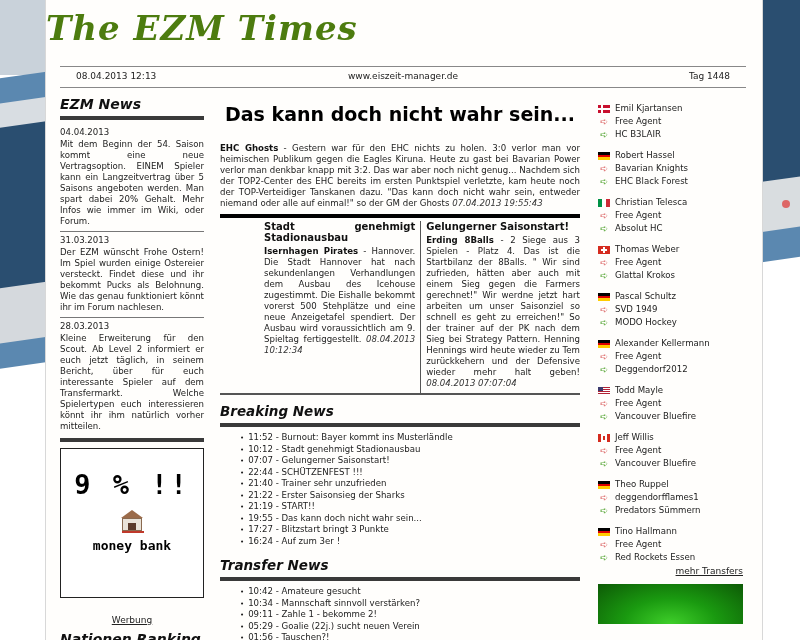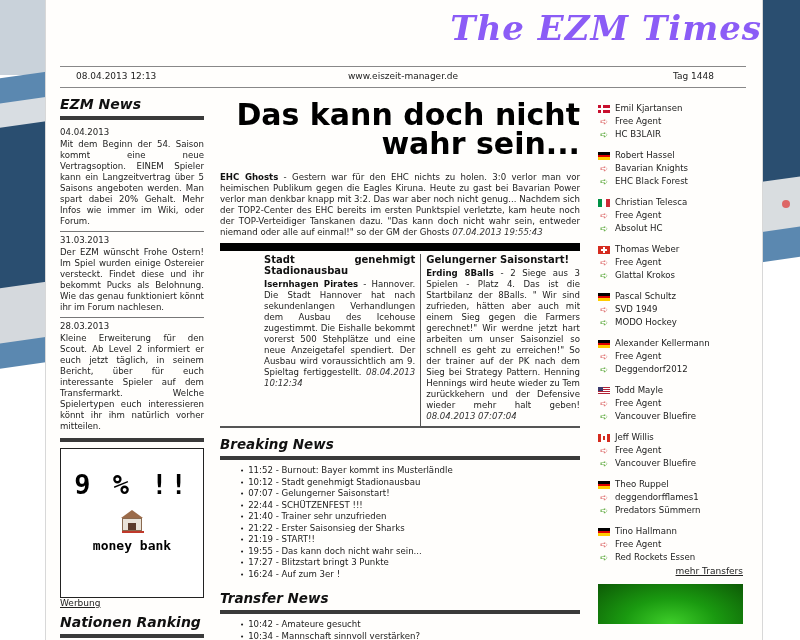--- a/index.html
+++ b/index.html
@@ -13,23 +13,23 @@
   .bg-left { position:absolute; left:0; top:0; width:46px; height:640px; background:#fff; }
   .stripe { position:absolute; left:-40px; width:130px; transform:rotate(-8deg); }
   .bg-right { position:absolute; right:0; top:0; width:38px; height:640px; background:#fff; }
   .rstripe { position:absolute; width:120px; transform:rotate(-8deg); }
 
   .page {
     position:absolute; left:46px; top:0; width:716px; height:640px;
     background:#fffefc; z-index:1;
     box-shadow: -1px 0 0 #d8d8d8, 1px 0 0 #d8d8d8;
   }
-  .masthead { position:absolute; left:0; top:8px; width:716px; text-align:right;
+  .masthead { position:absolute; left:0; top:8px; width:716px; text-align:left;
     font-family:"DejaVu Serif", "Liberation Serif", serif; font-weight:bold;
-    font-size:34px; letter-spacing:1px; color:#8b5cf6; font-style:italic; }
+    font-size:34px; letter-spacing:1px; color:#4d7c0f; font-style:italic; }
   .dateline { position:absolute; left:14px; top:66px; width:686px; height:20px;
     border-top:1px solid #888; border-bottom:1px solid #888;
     font-size:9px; color:#222; }
   .dateline span { position:absolute; top:4px; }
 
   .col-left { position:absolute; left:14px; top:96px; width:144px; }
   .col-mid { position:absolute; left:174px; top:96px; width:360px; }
   .col-right { position:absolute; left:552px; top:96px; width:145px; }
 
   .sec-title { font-size:14px; font-weight:bold; color:#111; margin:0 0 4px 0;
@@ -45,28 +45,28 @@
   .ad-big { font-family:"DejaVu Sans Mono", "Liberation Mono", monospace;
     font-weight:bold; font-size:27px; letter-spacing:3px; margin-top:20px; color:#000; }
   .ad-house { width:20px; height:20px; margin:10px auto 0; position:relative; }
   .ad-house .roof { width:0; height:0; border-left:11px solid transparent;
     border-right:11px solid transparent; border-bottom:8px solid #9b6b4a; margin-left:-1px; }
   .ad-house .walls { width:18px; height:11px; background:#e9e2d8; border:1px solid #8a6a50; margin:0 auto; position:relative; }
   .ad-house .door { position:absolute; left:5px; top:4px; width:8px; height:7px; background:#5b3a2a; }
   .ad-house .base { width:22px; height:2px; background:#c0392b; margin:0 auto; }
   .ad-brand { font-family:"DejaVu Sans Mono", "Liberation Mono", monospace;
     font-weight:bold; font-size:13px; margin-top:8px; color:#000; }
-  .ad-label { text-align:left; font-size:9px; margin-top:0; color:#222; text-decoration:underline; }
+  .ad-label { text-align:center; font-size:9px; margin-top:17px; color:#222; text-decoration:underline; }
 
   .ranking-title { margin-top:6px; }
 
-  .headline { text-align:right; font-size:30px; font-weight:bold; line-height:29px; color:#000;
+  .headline { text-align:center; font-size:19px; font-weight:bold; line-height:29px; color:#000;
     margin:4px 0 14px 0; font-family:"DejaVu Sans", sans-serif; }
   .lead { font-size:8.6px; line-height:11px; color:#222; text-align:justify;
-    padding-bottom:5px; border-bottom:8px solid #000000; }
+    padding-bottom:5px; border-bottom:4px solid #000000; }
   .lead b, .sub-article b { color:#111; }
   .lead i, .sub-article i { color:#333; }
 
   .sub-row { display:flex; margin-top:3px; border-bottom:2px solid #555; }
   .sub-article { font-size:8.6px; line-height:11px; color:#222; text-align:justify; padding-bottom:4px; }
   .sub-article h3 { font-size:10px; margin:0 0 3px 0; color:#111; }
   .sub-a { width:173px; padding-right:5px;margin-left:44px; }
   .sub-b { width:176px; padding-left:5px; border-left:1px solid #555; }
 
   .mid-section { margin-top:8px; }
@@ -104,21 +104,21 @@
     <div class="rstripe" style="left:-10px;top:225px;height:30px;background:#5b88b0;"></div>
   </div>
 </div>
 
 <div class="page">
   <div class="masthead">The EZM Times</div>
 
   <div class="dateline">
     <span style="left:16px;">08.04.2013 12:13</span>
     <span style="left:288px;">www.eiszeit-manager.de</span>
-    <span style="right:32px;">Tag 1448</span>
+    <span style="right:16px;">Tag 1448</span>
   </div>
 
   <div class="col-left">
     <div class="sec-title">EZM News</div>
     <div>
       <div class="news-item">
         <span class="date">04.04.2013</span>
         <span>Mit dem Beginn der 54. Saison kommt eine neue Vertragsoption. EINEM Spieler kann ein Langzeitvertrag über 5 Saisons angeboten werden. Man spart dabei 20% Gehalt. Mehr Infos wie immer im Wiki, oder Forum.</span>
       </div>
       <div class="news-item">

